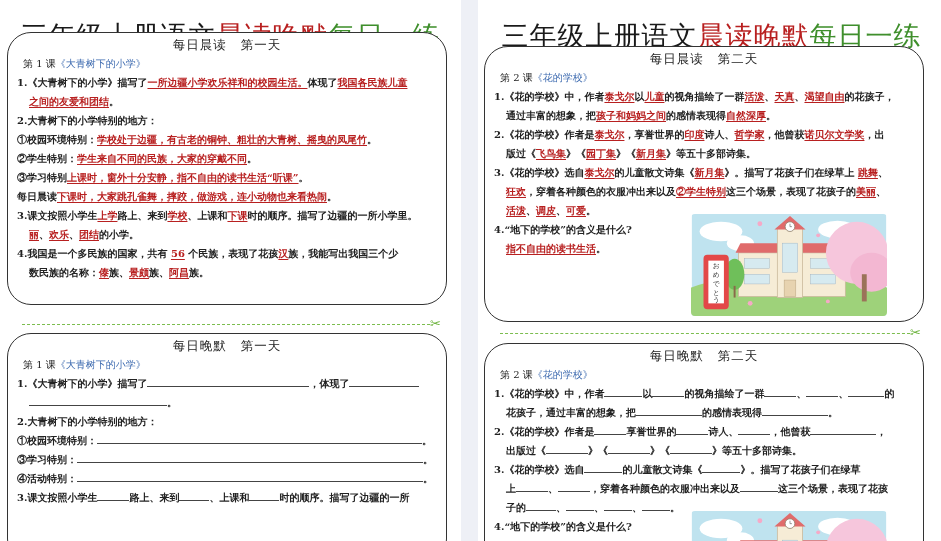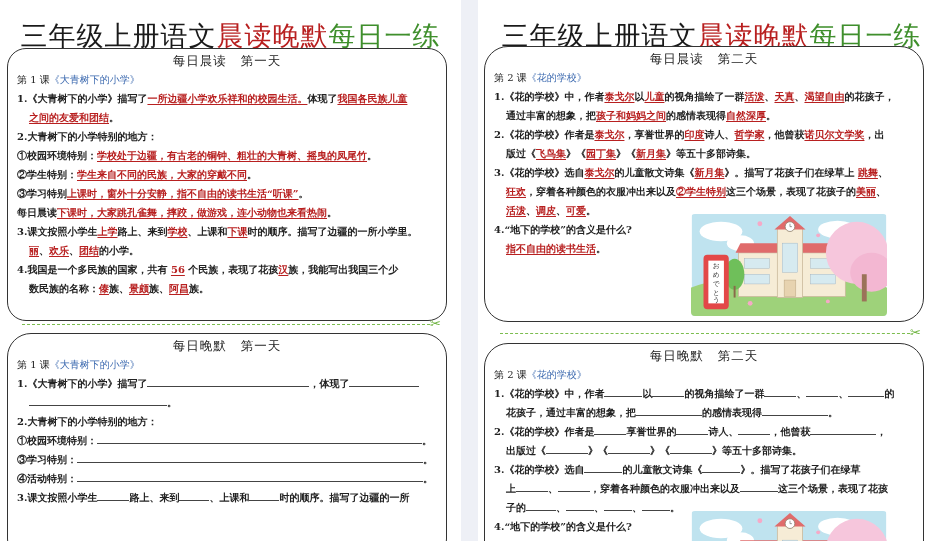--- a/index.html
+++ b/index.html
@@ -17,21 +17,21 @@
   }
   .page.right .title { left: 4px; }
   .title .t1 { color: #1a1a1a; }
   .title .t2 { color: #b81f1f; }
   .title .t3 { color: #3f8f2c; }
   .box {
     position: absolute; border: 1.3px solid #333; border-radius: 24px; background: #fff;
   }
   .box-head { text-align: center; font-size: 12.5px; line-height: 20px; margin-top: 2px; letter-spacing: 1px; }
   .box-head span + span { margin-left: 14px; }
-  .lesson { font-size: 10px; line-height: 18px; margin-left: 9px; }
+  .lesson { font-size: 10px; line-height: 18px; margin-left: 15px; }
   .lesson .ln { color: #3e6bb0; }
   .line { font-size: 10px; line-height: 19px; padding-left: 9px; padding-right: 10px; white-space: nowrap; font-weight: bold; }
   .line.ind { padding-left: 21px; }
   .ans { color: #b82020; text-decoration: underline; text-decoration-color: #b82020; text-underline-offset: 2px; }
   .blank { display: inline-block; border-bottom: 1px solid #444; height: 12px; vertical-align: baseline; }
   .cut {
     position: absolute; height: 10px; border-top: 1.4px dashed #7cbd4f;
   }
   .scissor { position: absolute; color: #6ab23a; font-size: 13px; line-height: 12px; font-family: "DejaVu Sans", sans-serif; font-weight: bold; }
   .illus { position: absolute; border-radius: 4px; overflow: hidden; }
@@ -82,21 +82,21 @@
         </g>
     </symbol>
   </defs>
 </svg>
 
 <div class="page left">
   <div class="title">
     <span class="t1">三年级上册语文</span><span class="t2">晨读晚默</span><span class="t3">每日一练</span>
   </div>
 
-  <div class="box" style="left:7px; top:48px; width:440px; height:273px;border-radius:19px;">
+  <div class="box" style="left:7px; top:32px; width:440px; height:273px;">
     <div class="box-head">
       <span>每日晨读</span><span>第一天</span>
     </div>
     <div class="lesson"><span>第 1 课</span><span class="ln">《大青树下的小学》</span></div>
     <div class="line"><span>1.《大青树下的小学》描写了</span><span class="ans">一所边疆小学欢乐祥和的校园生活。</span><span>体现了</span><span class="ans">我国各民族儿童</span></div>
     <div class="line ind"><span class="ans">之间的友爱和团结</span><span>。</span></div>
     <div class="line">2.大青树下的小学特别的地方：</div>
     <div class="line"><span>①校园环境特别：</span><span class="ans">学校处于边疆，有古老的铜钟、粗壮的大青树、摇曳的凤尾竹</span><span>。</span></div>
     <div class="line"><span>②学生特别：</span><span class="ans">学生来自不同的民族，大家的穿戴不同</span><span>。</span></div>
     <div class="line"><span>③学习特别</span><span class="ans">上课时，窗外十分安静，指不自由的读书生活“听课”</span><span>。</span></div>

